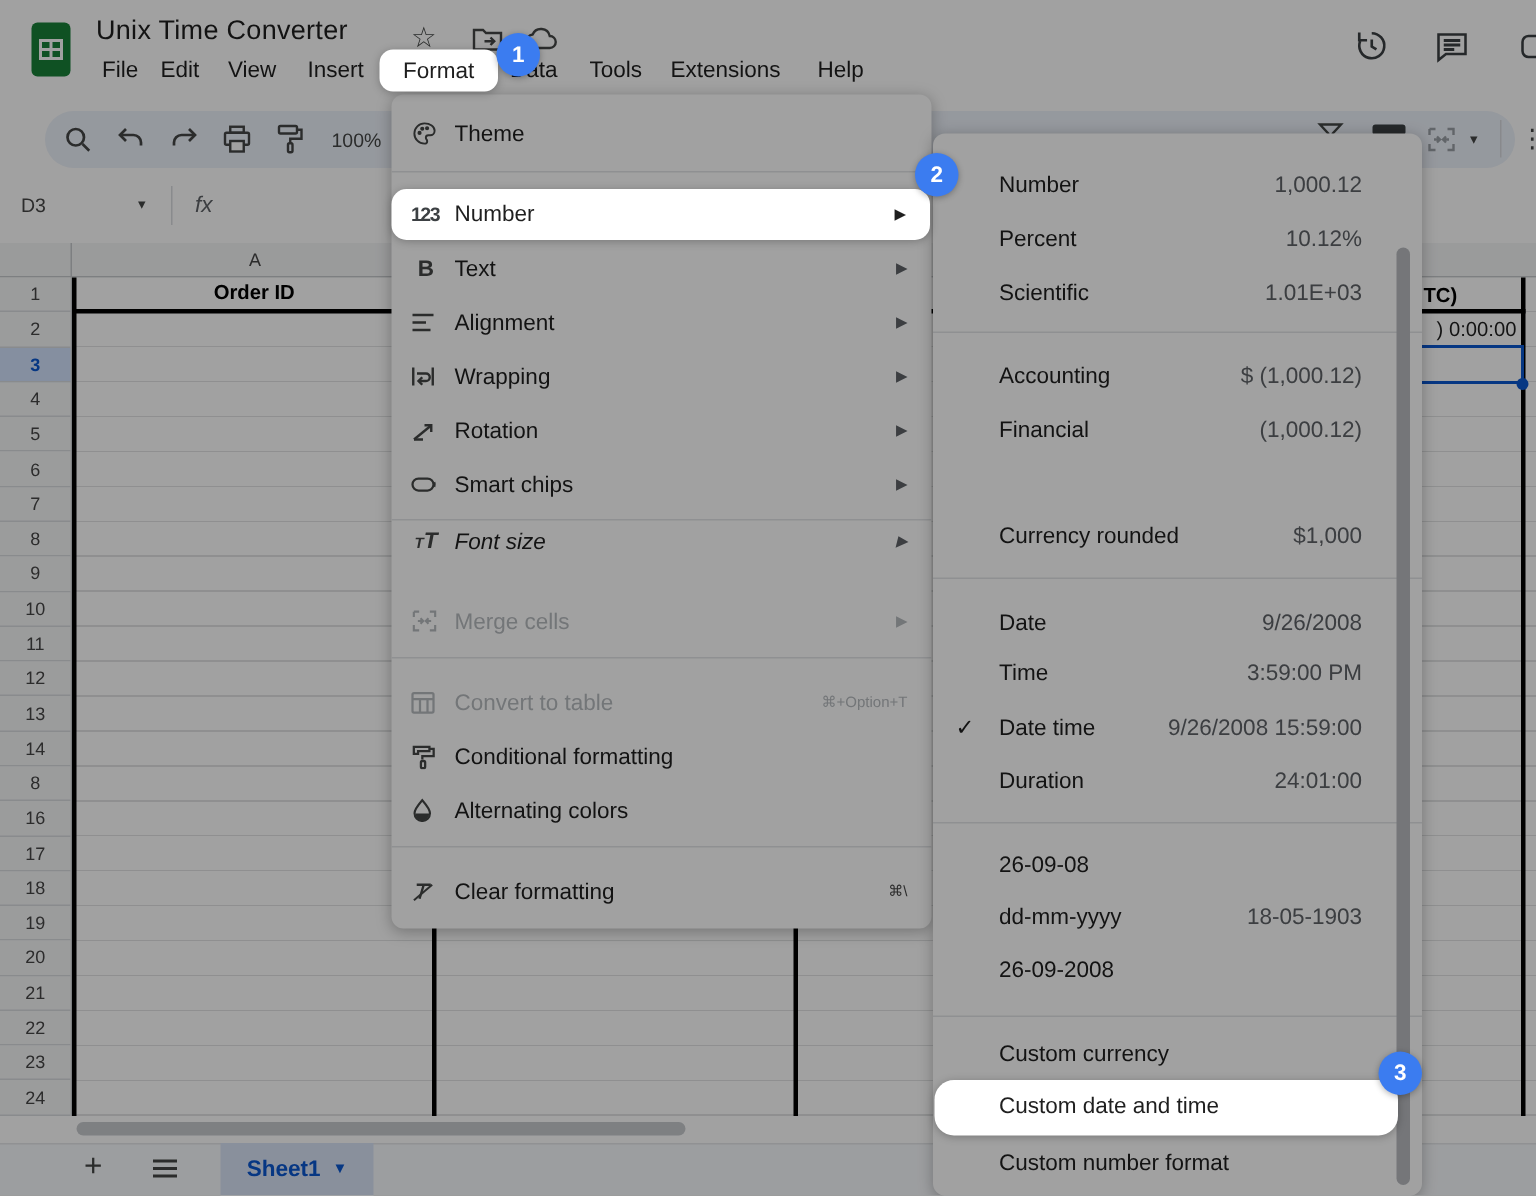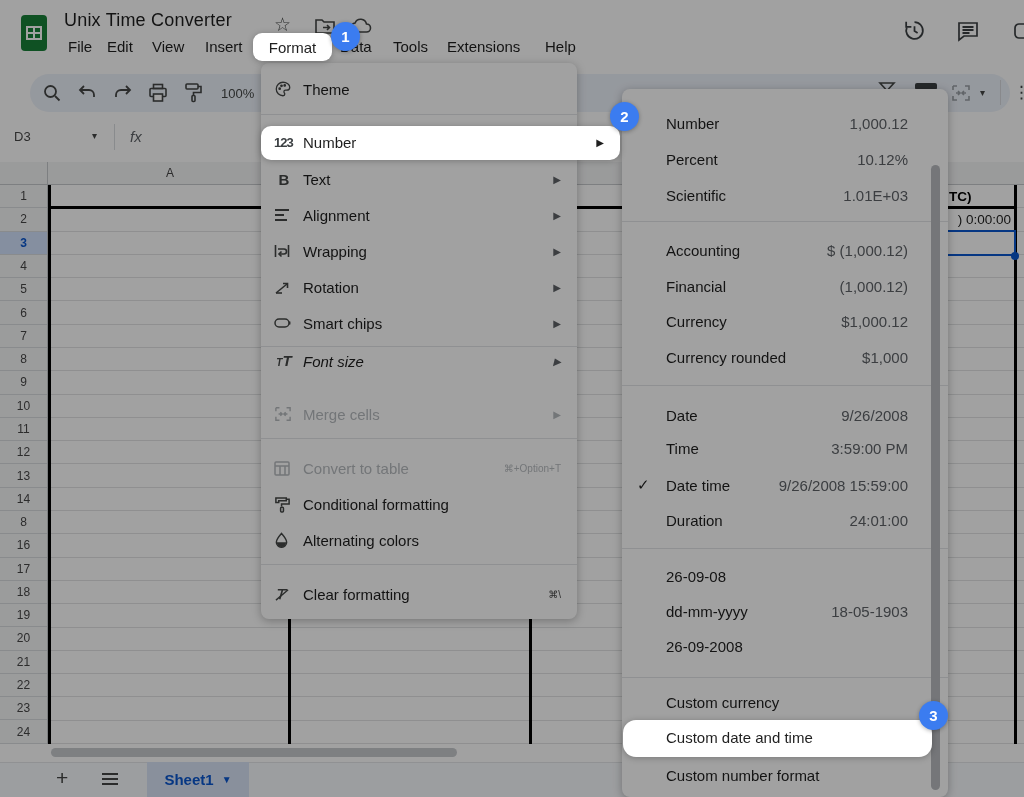--- a/index.html
+++ b/index.html
@@ -46,21 +46,21 @@
 
   
   .hscroll { left:51px; top:748px; width:406px; height:9px; border-radius:5px; background:#c8cbcf; }
   .tabbar { left:0; top:762px; width:1024px; height:35px; background:#f8fafd; border-top:1px solid #e4e6e9; }
   .sheettab { left:147px; top:762px; width:102px; height:35px; background:#d9e4f8; display:flex; align-items:center; justify-content:center; gap:8px; }
   .sheettab .lbl { color:#0b57d0; font-weight:bold; font-size:15px; }
   .sheettab .car { color:#0b57d0; font-size:10px; }
 
   
   .menu { background:#fff; border-radius:8px; box-shadow:0 2px 10px rgba(0,0,0,.28); z-index:5; }
-  .fmt-menu { left:261px; top:63px; width:316px; height:556px; }
+  .fmt-menu { left:261px; top:63px; width:360px; height:556px; }
   .sub-menu { left:622px; top:89px; width:326px; height:708px; z-index:6; }
   .mi { position:absolute; left:0; width:100%; height:36px; display:flex; align-items:center; }
   .mi .ico { position:absolute; left:13px; width:20px; text-align:center; color:#444746; }
   .mi .lab { position:absolute; left:42px; font-size:15px; color:#1f1f1f; white-space:nowrap; }
   .mi .arr { position:absolute; right:16px; font-size:10px; color:#5f6368; }
   .mi .sc  { position:absolute; right:16px; font-size:10px; color:#474747; }
   .mi.dis .lab, .mi.dis .ico, .mi.dis .arr, .mi.dis .sc { color:#b7bbbf; }
   .mdiv { position:absolute; left:0; width:100%; height:1px; background:#e3e5e8; }
   .si { position:absolute; left:0; width:100%; height:36px; }
   .si .lab { position:absolute; left:44px; top:9px; font-size:15px; color:#1f1f1f; white-space:nowrap; }
@@ -232,20 +232,21 @@
     </div>
 
   <div class="abs cells"></div>
 
   <div class="abs vthick" style="left:48px;  top:185px; height:559px;"></div>
   <div class="abs vthick" style="left:288px; top:185px; height:559px;"></div>
   <div class="abs vthick" style="left:529px; top:185px; height:559px;"></div>
   <div class="abs vthick" style="left:1014px;top:185px; height:559px;"></div>
   <div class="abs hthick" style="left:48px;  top:206px; width:969px;"></div>
 
+  <div class="abs cellA1">Order ID</div>
   <div class="abs fragD1">TC)</div>
   <div class="abs fragD2">) 0:00:00</div>
 
   <div class="abs selrect"></div>
   <div class="abs fillhandle"></div>
 
   <div class="abs hscroll"></div>
   <div class="abs tabbar"></div>
   <div class="abs" style="left:56px; top:766px; font-size:21px; color:#444746;">+</div>
   <div class="abs" style="left:101px; top:772px;">
@@ -408,24 +409,20 @@
       </div>
     <div class="mdiv" style="top:132px;"></div>
     <div class="si" style="top:144px;">
         <span class="lab">Accounting</span>
         <span class="val">$ (1,000.12)</span>
       </div>
     <div class="si" style="top:180px;">
         <span class="lab">Financial</span>
         <span class="val">(1,000.12)</span>
       </div>
-    <div class="si" style="top:215px;">
-        <span class="lab">Currency</span>
-        <span class="val">$1,000.12</span>
-      </div>
     <div class="si" style="top:251px;">
         <span class="lab">Currency rounded</span>
         <span class="val">$1,000</span>
       </div>
     <div class="mdiv" style="top:296px;"></div>
     <div class="si" style="top:309px;">
         <span class="lab">Date</span>
         <span class="val">9/26/2008</span>
       </div>
     <div class="si" style="top:342px;">

